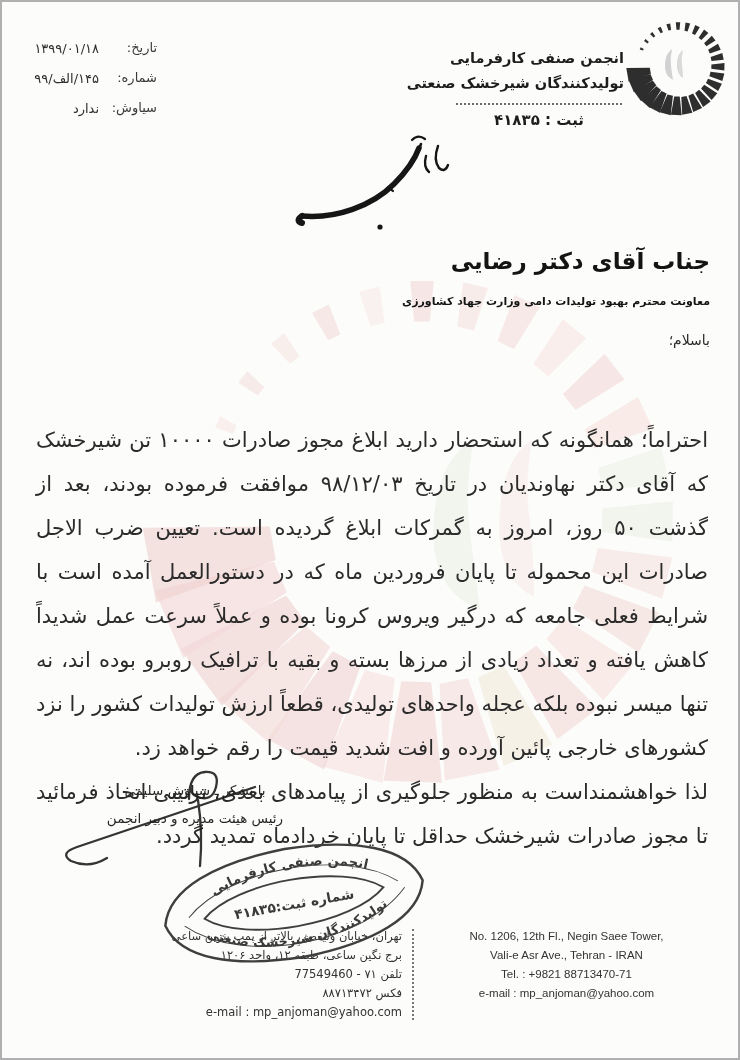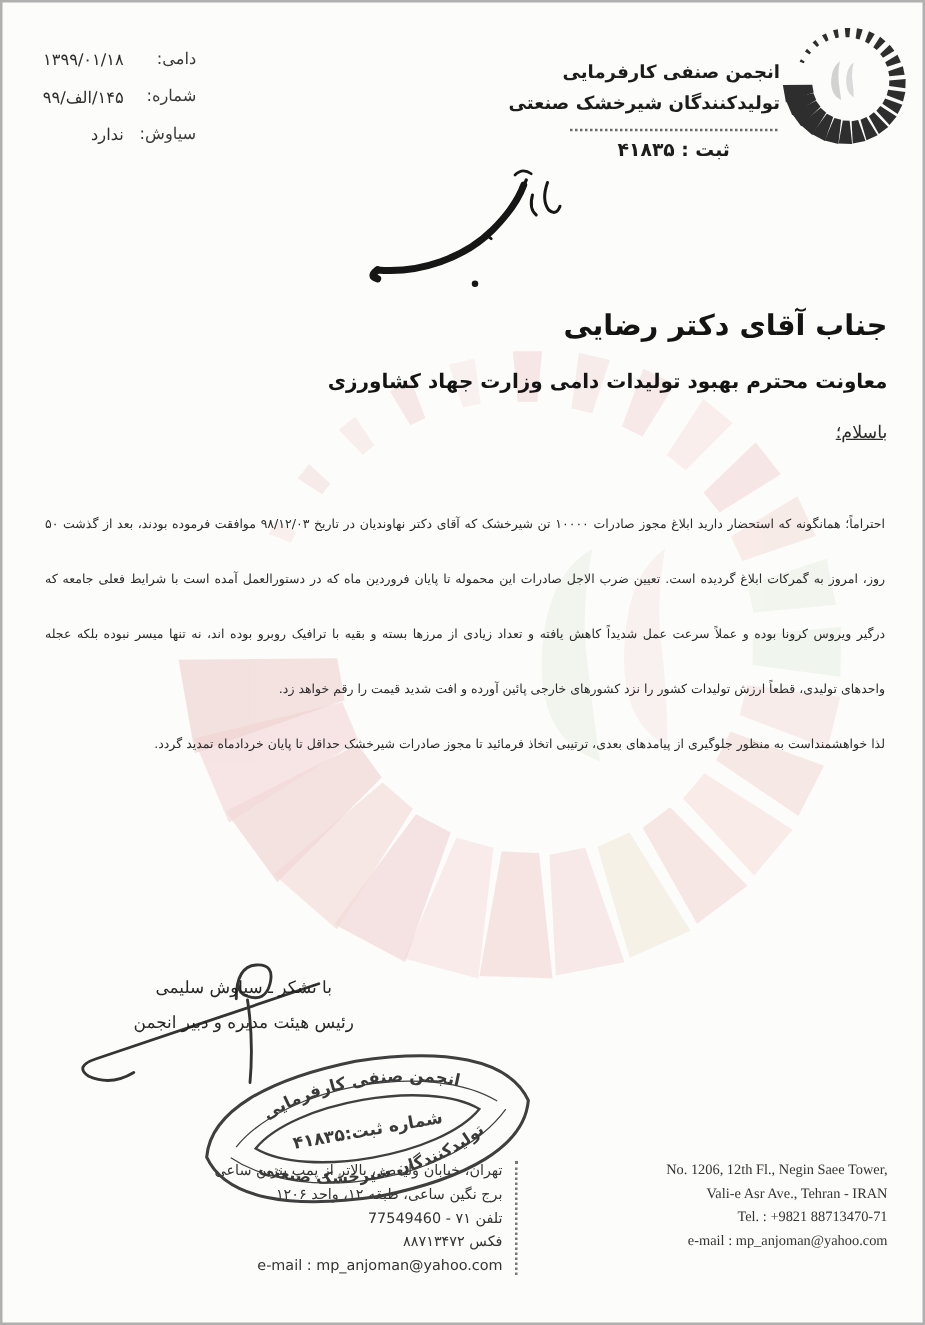--- a/index.html
+++ b/index.html
@@ -20,40 +20,40 @@
   .logo{position:absolute;top:12px;right:8px;width:104px;height:104px;}
   .brand{position:absolute;top:44px;right:114px;width:170px;text-align:center;direction:rtl;}
   .brand-line{font-weight:bold;font-size:14.5px;line-height:1.75;color:#1d1d1d;white-space:nowrap;}
   .brand-dots{border-bottom:2px dotted #6a6a6a;margin:5px 2px 6px 2px;height:1px;}
   .brand-reg{font-weight:bold;font-size:15px;color:#1d1d1d;}
   
   .besmeh{position:absolute;top:130px;left:286px;width:195px;height:105px;}
   
   .addressee{position:absolute;top:246px;right:28px;left:30px;direction:rtl;text-align:right;}
   .addr-1{font-weight:bold;font-size:23px;color:#141414;margin-bottom:21px;white-space:nowrap;}
-  .addr-2{font-weight:bold;font-size:16px;color:#141414;margin-bottom:24px;white-space:nowrap;}
-  .addr-salute{font-size:14px;color:#2b2b2b;text-decoration:underline;}
-  
-  .body-text{position:absolute;top:396px;right:30px;left:34px;direction:rtl;text-align:justify;
-    font-size:10px;line-height:44px;color:#2b2b2b;}
+  .addr-2{font-weight:bold;font-size:11px;color:#141414;margin-bottom:24px;white-space:nowrap;}
+  .addr-salute{font-size:14px;color:#2b2b2b;}
+  
+  .body-text{position:absolute;top:416px;right:30px;left:34px;direction:rtl;text-align:justify;
+    font-size:21px;line-height:44px;color:#2b2b2b;}
   .body-text p{margin:0;}
   
   .signoff{position:absolute;top:780px;left:78px;width:230px;text-align:center;direction:rtl;
     font-size:13.5px;color:#262626;}
   .signoff .line1{margin-bottom:12px;white-space:nowrap;}
   .signoff .line2{white-space:nowrap;}
   .signature{position:absolute;top:753px;left:45px;width:280px;height:130px;z-index:2;}
   .stamp{position:absolute;top:830px;left:146px;width:292px;height:142px;z-index:2;}
   .stamp text{font-family:"DejaVu Sans",sans-serif;}
   
   .footer{position:absolute;top:925px;left:138px;width:570px;display:flex;z-index:1;}
   .footer .fa-col{width:262px;direction:rtl;text-align:right;font-size:11.5px;line-height:19px;color:#333;}
   .footer .sep{border-left:2px dotted #777;margin:2px 9px 2px 10px;}
-  .footer .en-col{flex:1;font-family:Liberation Serif, serif;font-size:11.5px;
-    line-height:19px;color:#333;text-align:right;}
+  .footer .en-col{flex:1;font-family:Liberation Sans, sans-serif;font-size:11.5px;
+    line-height:19px;color:#333;text-align:center;}
   .nowrap{white-space:nowrap;}
 </style>
 </head>
 <body>
 
 <div class="page">
 
   <svg class="watermark" id="wm" viewBox="0 0 560 560">
     <g id="wm-ring">
         <polygon points="73.1,190.4 78.4,179.1 94.8,188.5 90.9,197.0" fill="#f4dcdc" fill-opacity="0.62"></polygon>
@@ -84,21 +84,21 @@
         <polygon points="13.9,365.5 0.8,290.7 127.8,289.6 133.7,323.1" fill="#e6b8b8" fill-opacity="0.62"></polygon>
       </g>
     <path d="M338,372 q-52,-18 -46,-92 q5,-58 40,-78 q-10,50 -4,92 q5,44 10,78 Z" fill="#cfe0c6" fill-opacity="0.40"></path>
     <path d="M392,360 q-40,-20 -34,-88 q4,-50 32,-70 q-8,46 -2,84 q4,40 4,74 Z" fill="#f0ccd0" fill-opacity="0.38"></path>
   </svg>
 
   <div class="content">
 
     <div class="meta">
       <div class="meta-row">
-        <span class="meta-label">دامی:</span>
+        <span class="meta-label">تاریخ:</span>
         <span class="meta-value">۱۳۹۹/۰۱/۱۸</span>
       </div>
       <div class="meta-row">
         <span class="meta-label">شماره:</span>
         <span class="meta-value">۱۴۵/الف/۹۹</span>
       </div>
       <div class="meta-row">
         <span class="meta-label">سیاوش:</span>
         <span class="meta-value">ندارد</span>
       </div>

